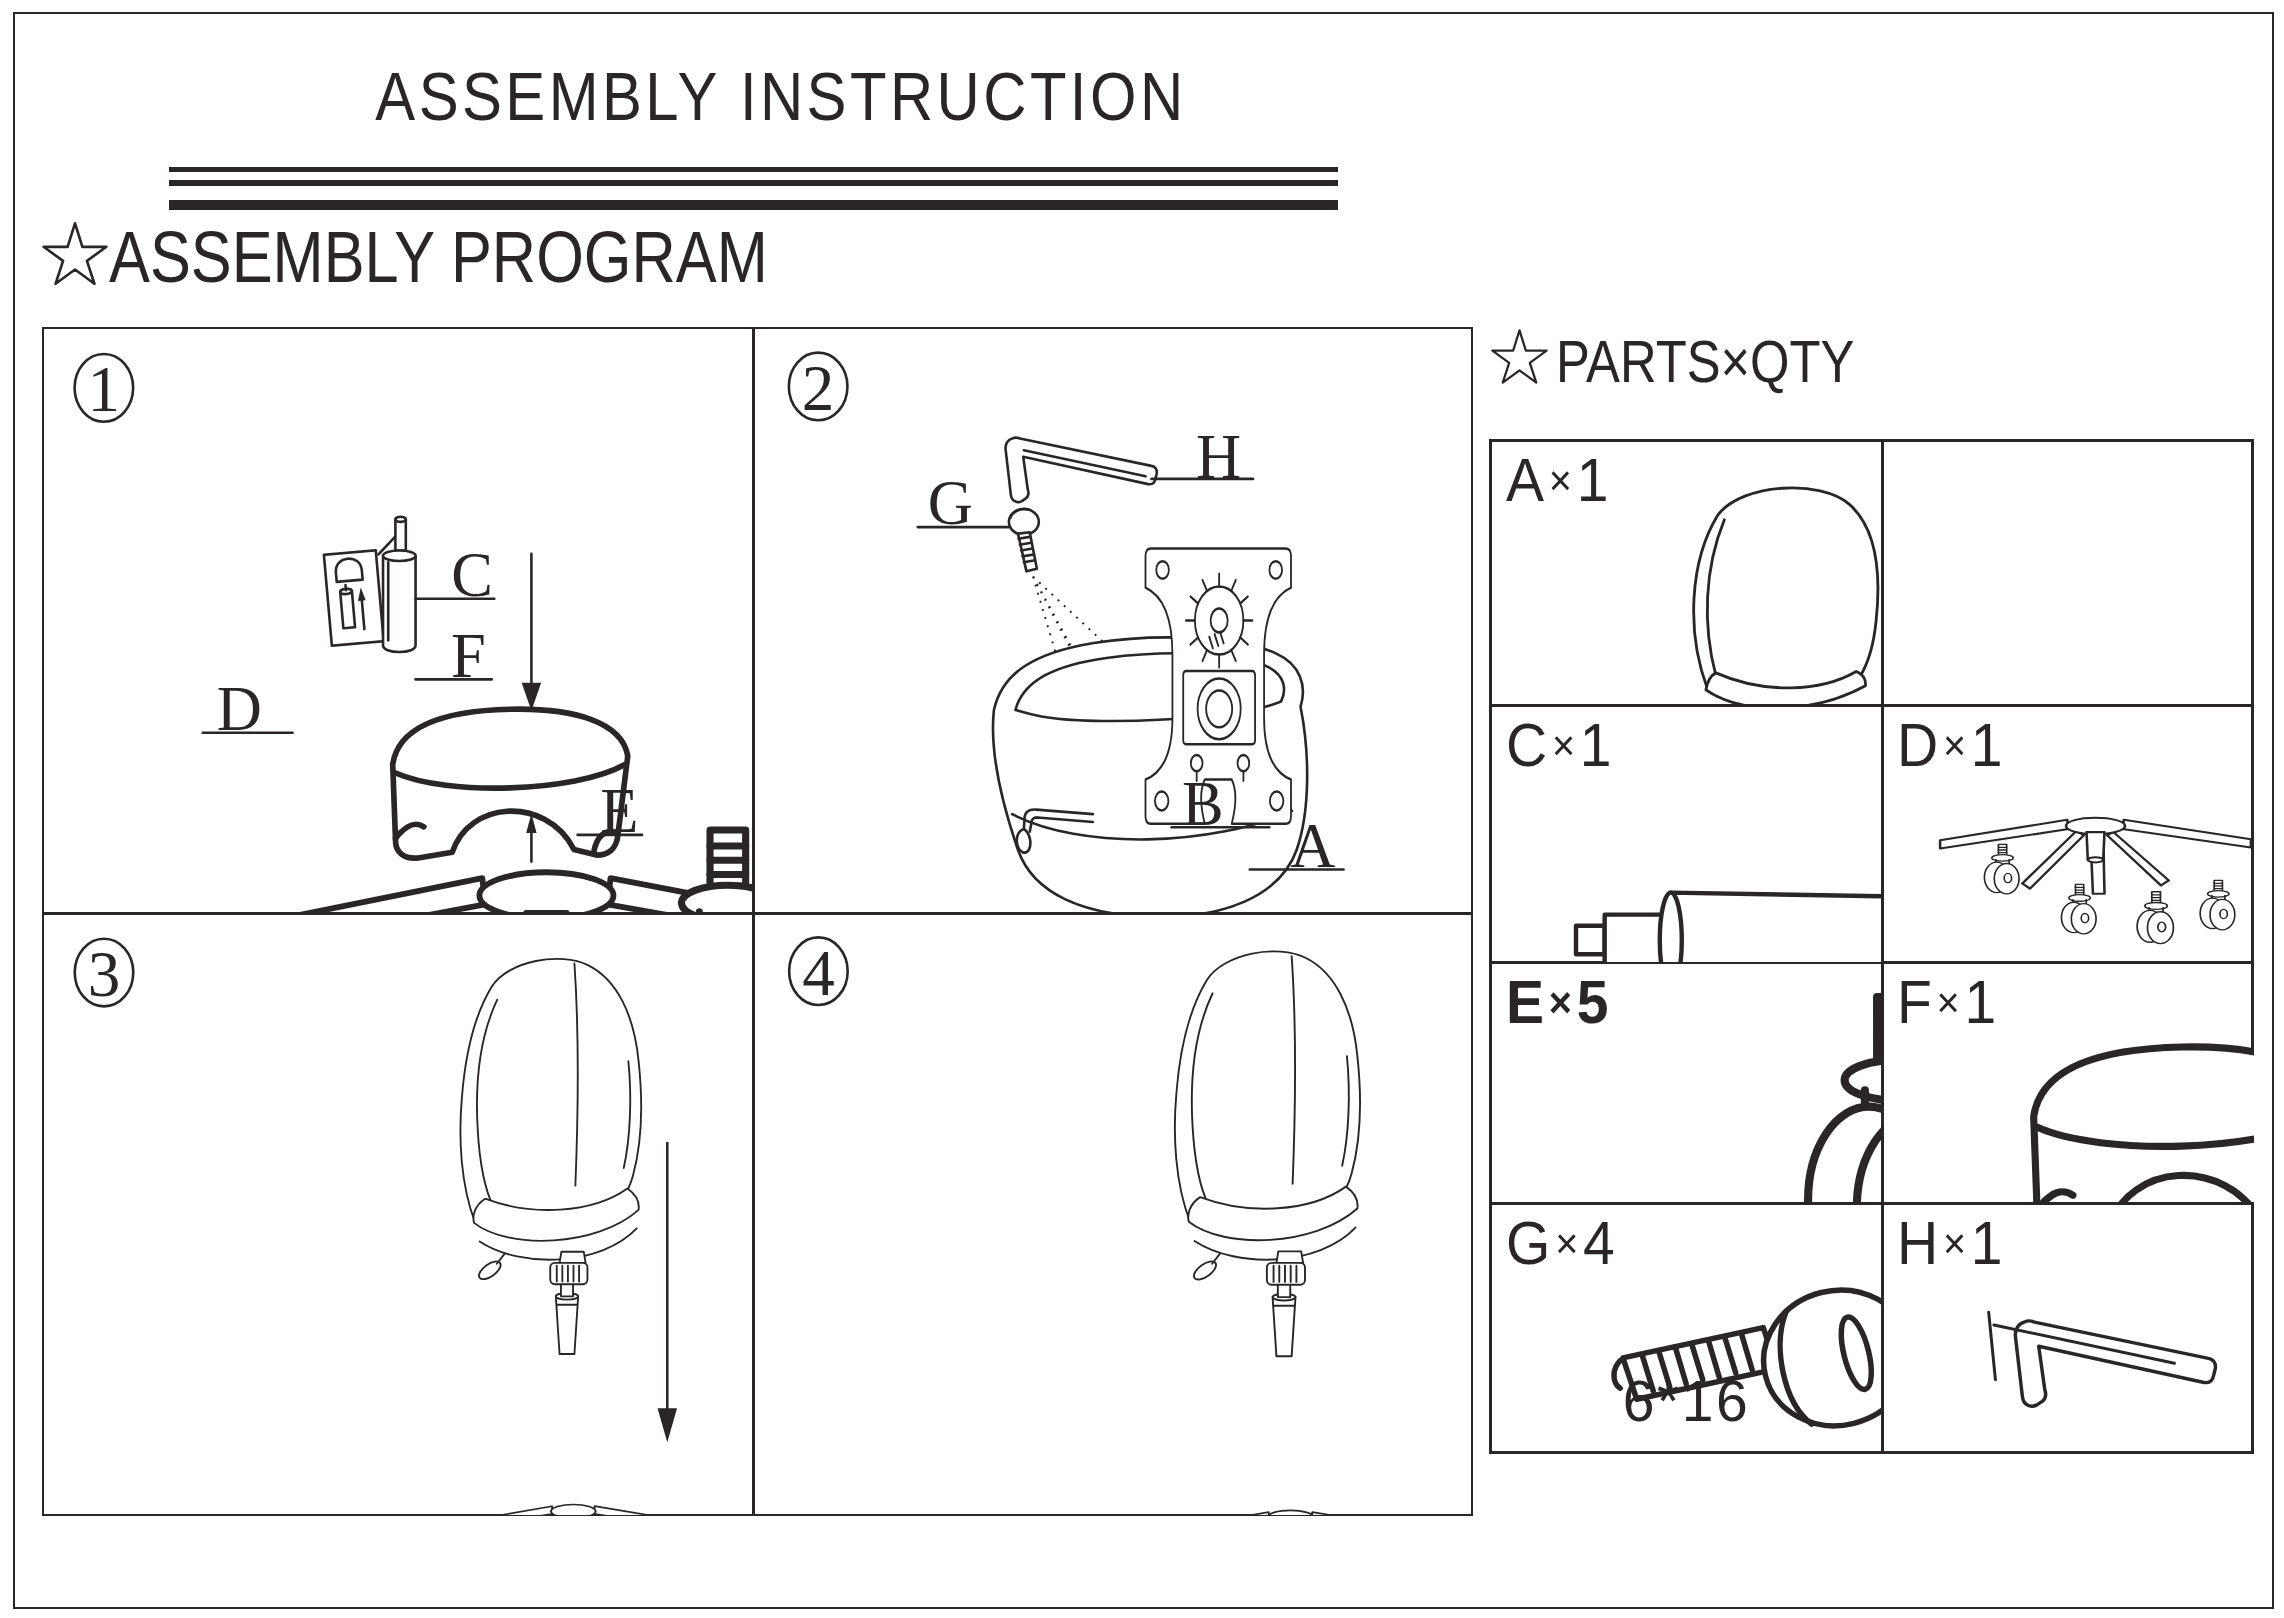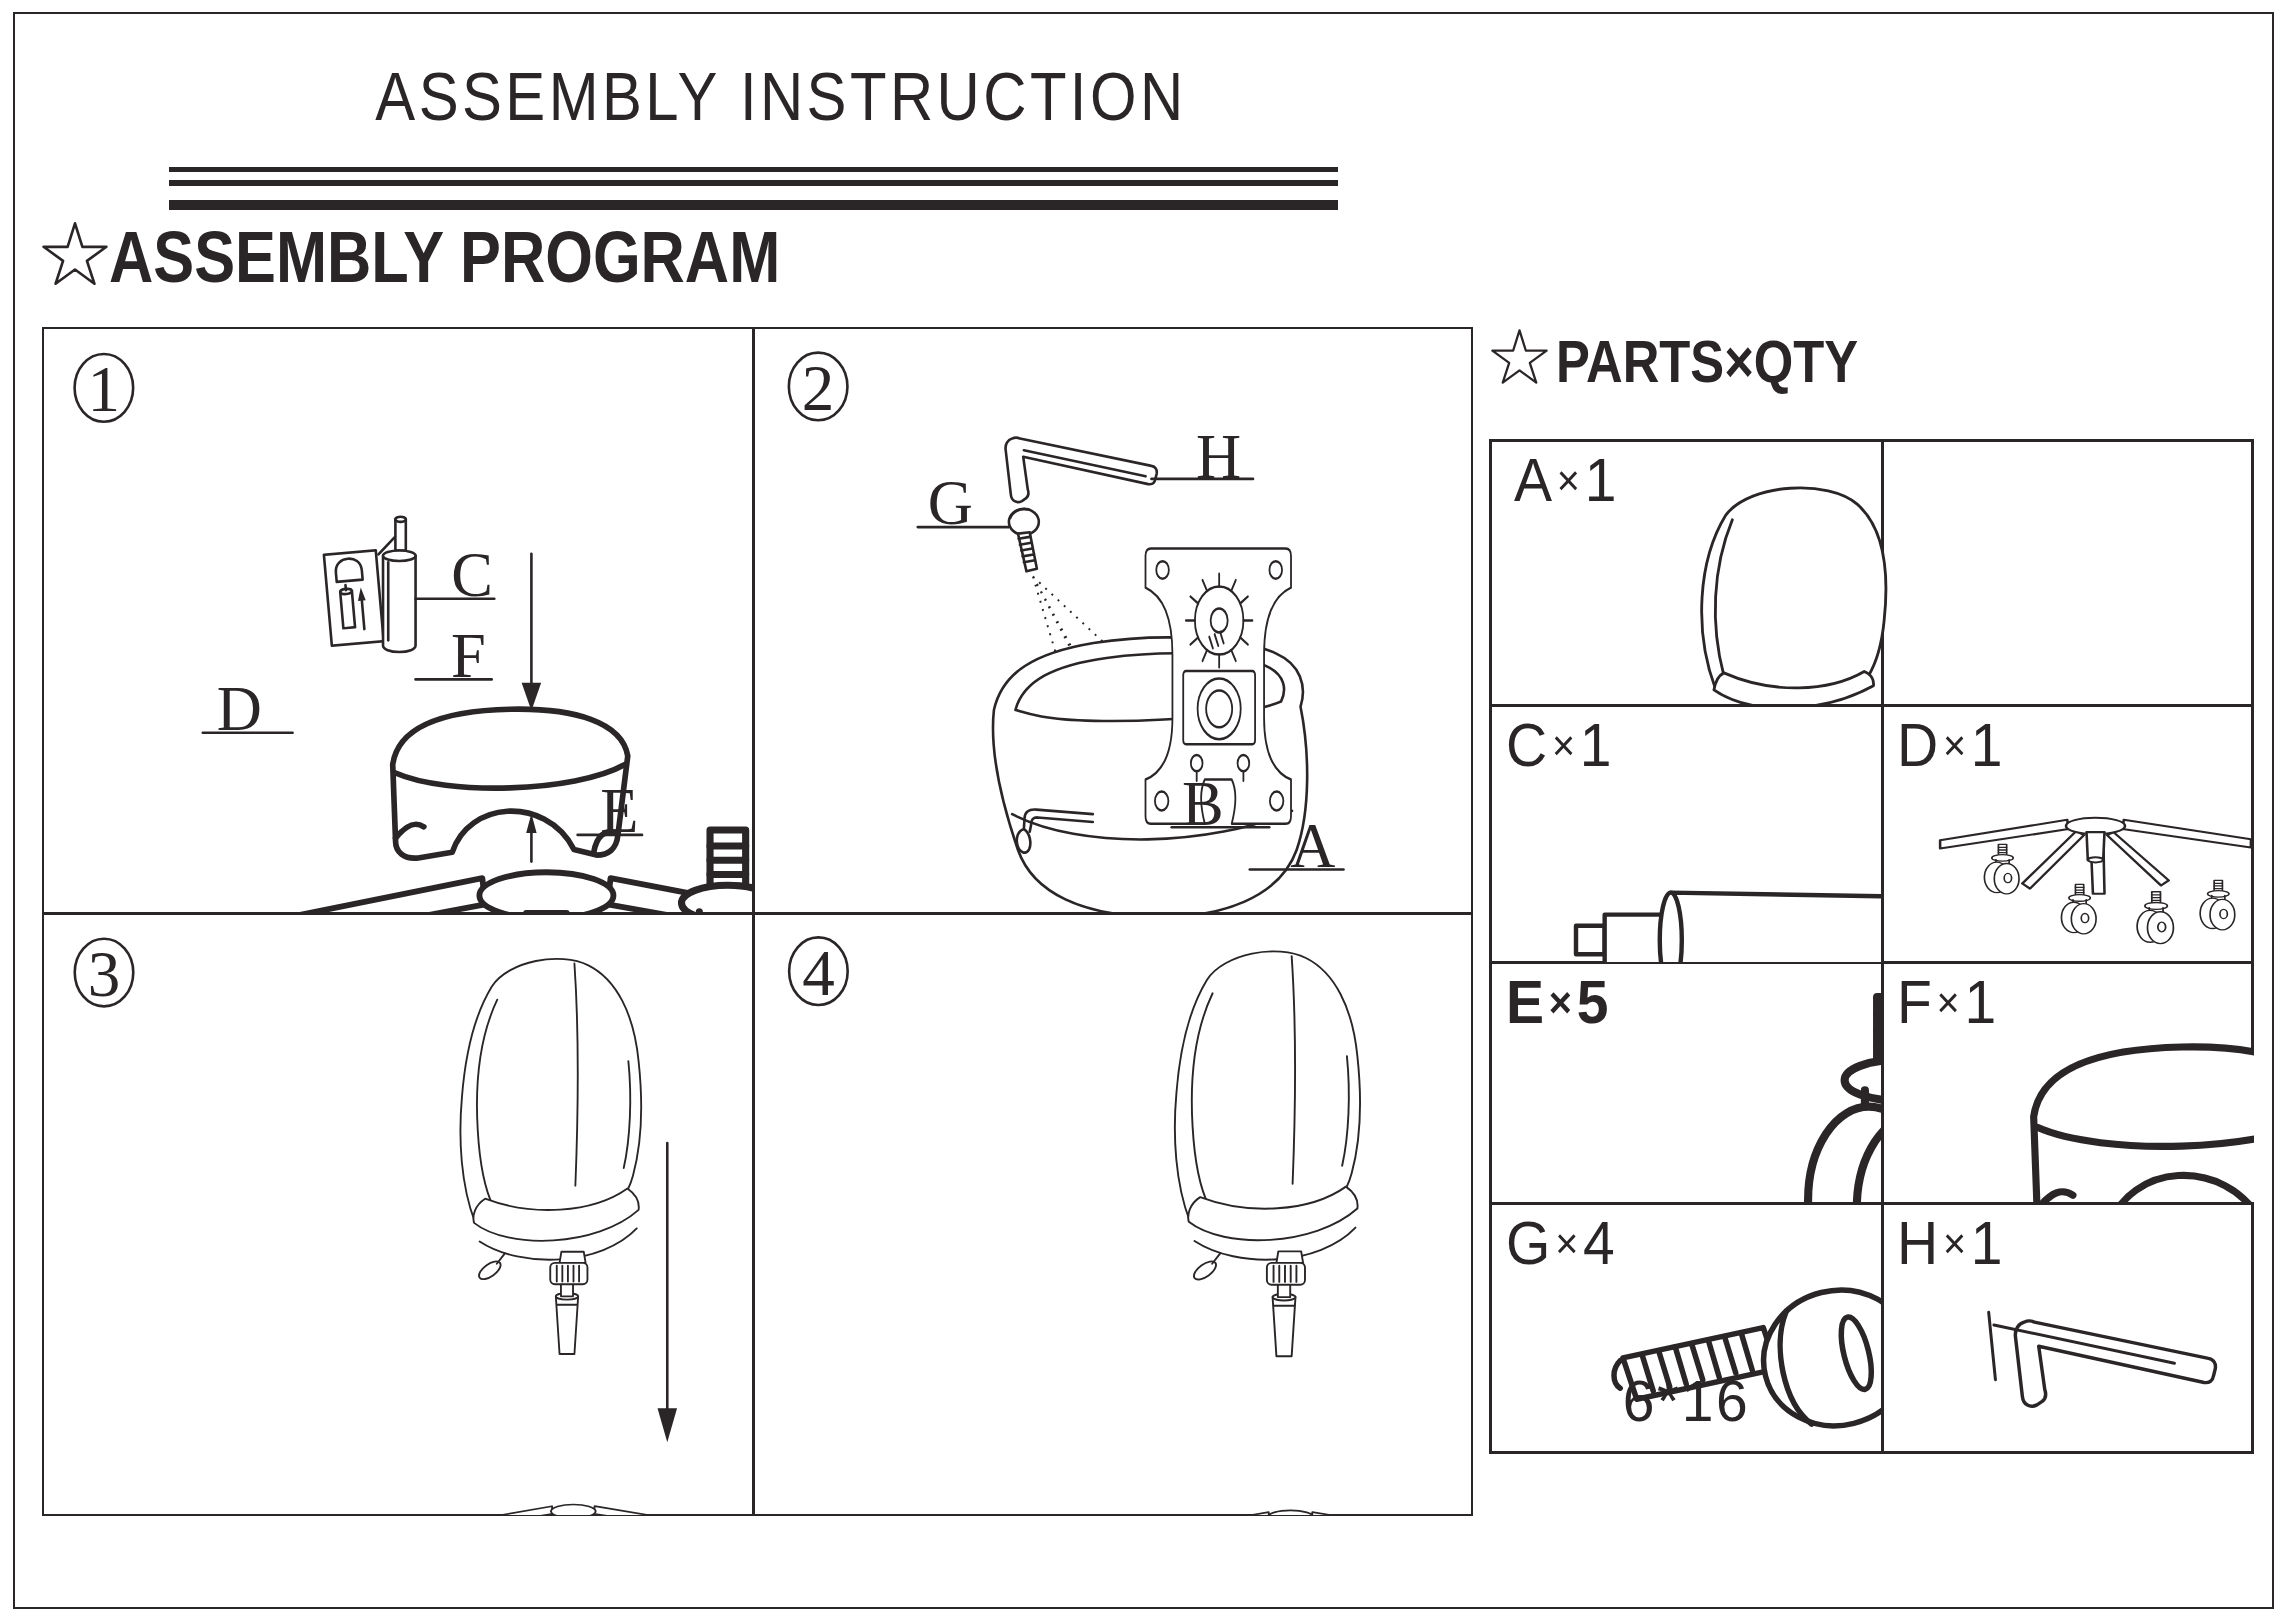--- a/index.html
+++ b/index.html
@@ -6,21 +6,21 @@
   #page{position:relative;width:2284px;height:1619px;background:#fff;
         font-family:"Liberation Sans","DejaVu Sans",sans-serif;color:var(--ink,#2a2627);overflow:hidden;}
   .abs{position:absolute;}
   #page-frame{left:13px;top:11.7px;width:2257px;height:1593px;border:2px solid var(--ink);}
   
   #title{left:41px;top:62px;width:1479px;text-align:center;font-size:68px;line-height:1;
          letter-spacing:3.9px;white-space:nowrap;}
   #title>span{display:inline-block;transform:scaleX(.88);transform-origin:center;}
   .rule{left:169px;width:1169px;background:var(--ink);}
   
-  .hblock{white-space:nowrap;font-weight:bold;line-height:1;}
+  .hblock{white-space:nowrap;font-weight:normal;line-height:1;}
   #program-heading{left:109px;top:220px;font-size:73px;}
   #program-heading>span{display:inline-block;transform:scaleX(.84);transform-origin:left;}
   #parts-heading{left:1556px;top:333px;font-size:59px;}
   #parts-heading>span{display:inline-block;transform:scaleX(.86);transform-origin:left;}
   
   #step-grid{left:42px;top:327px;width:1431px;height:1189px;border:2.6px solid var(--ink);box-sizing:border-box;}
   .vdiv{background:var(--ink);}
   .panel{position:absolute;overflow:hidden;}
   svg{display:block;}
   .ln{stroke:var(--ink);fill:none;stroke-width:4;stroke-linecap:round;stroke-linejoin:round;}
@@ -319,21 +319,21 @@
       </svg>
     </div>
   </div>
 
   <div class="abs" id="parts-table">
     <div class="abs vdiv" style="left:389px;top:0;width:2.6px;height:100%;"></div>
     <div class="abs vdiv" style="left:0;top:262px;width:100%;height:2.6px;"></div>
     <div class="abs vdiv" style="left:0;top:519px;width:100%;height:2.6px;"></div>
     <div class="abs vdiv" style="left:0;top:760px;width:100%;height:2.6px;"></div>
 
-    <div class="cell" style="left:0;top:0;width:389px;height:276px;margin-left:8px;">
+    <div class="cell" style="left:0;top:0;width:389px;height:276px;">
       <div class="cell-label"><span class="pl">A</span><span class="px">×</span><span class="pq">1</span></div>
       <svg width="389" height="262" viewBox="0 0 597 403" style="position:absolute;left:0;top:0;">
         <use href="#sym-shellA" transform="translate(165,52) scale(0.92)"></use>
       </svg>
     </div>
 
 
     <div class="cell" style="left:0;top:265px;width:389px;height:255px;">
       <div class="cell-label"><span class="pl">C</span><span class="px">×</span><span class="pq">1</span></div>
       <svg width="389" height="255" viewBox="0 0 597 391" style="position:absolute;left:0;top:0;">

